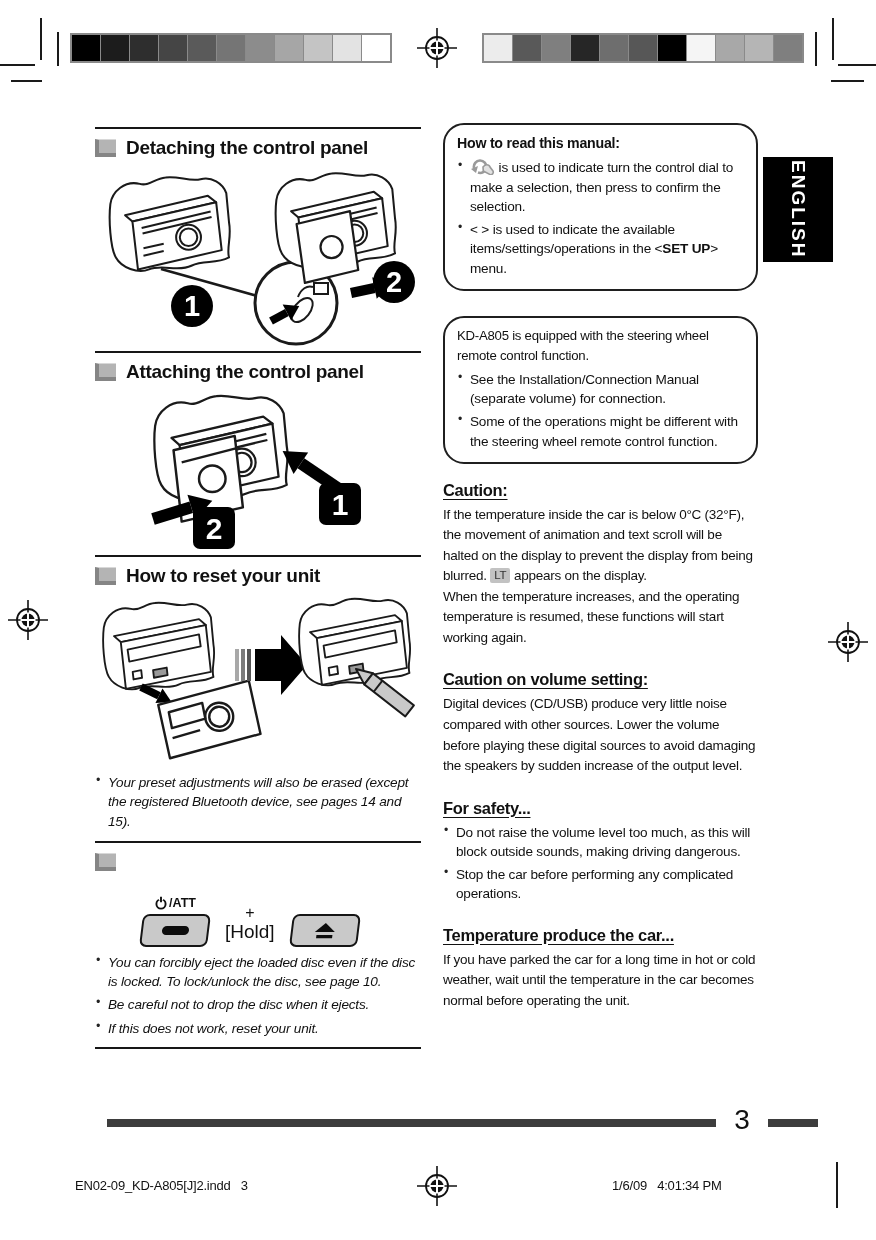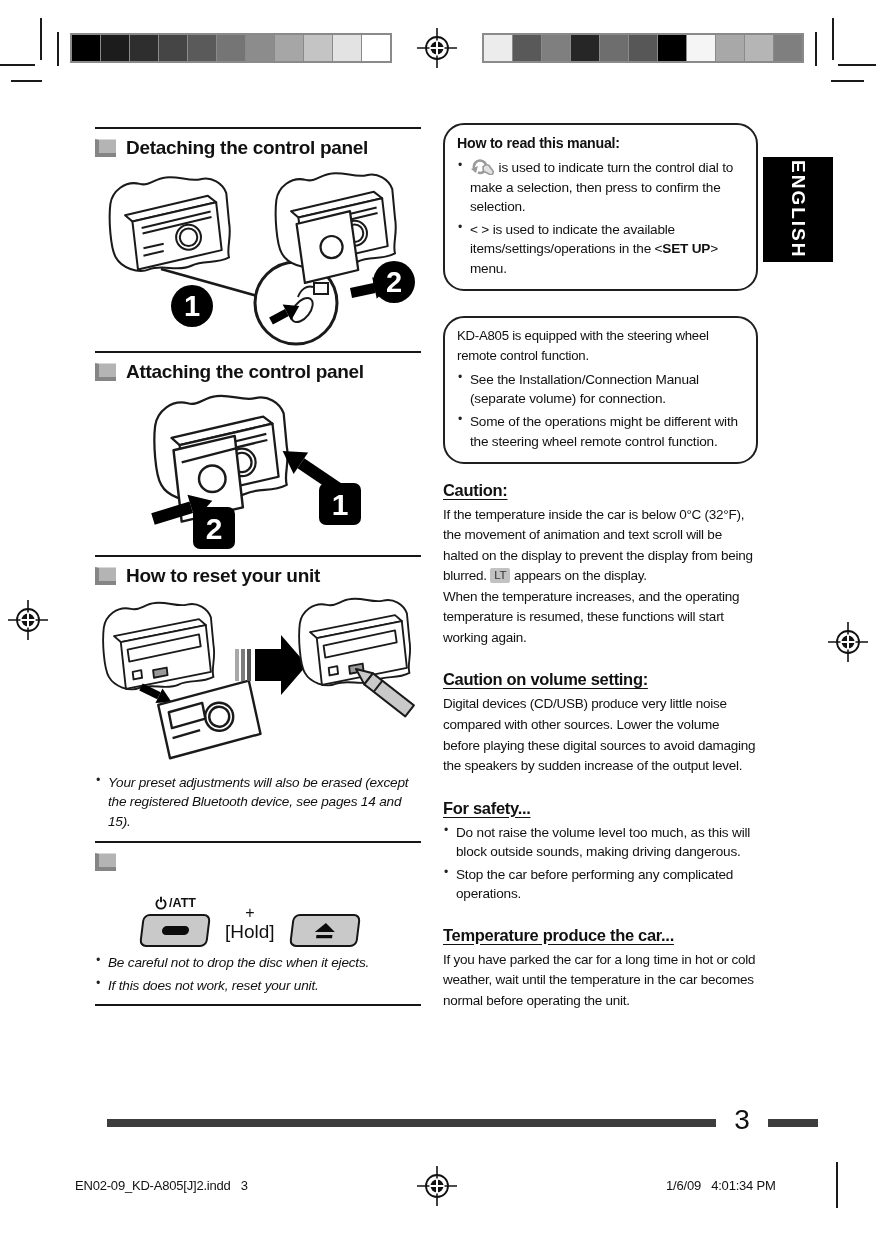--- a/index.html
+++ b/index.html
@@ -293,20 +293,21 @@
       </div>
       <div class="ed-btn">
         <svg width="22" height="16" viewBox="0 0 22 16">
           <polygon points="11,0 21,9 1,9" fill="#0c0c0c"></polygon>
           <rect x="3" y="12" width="16" height="3.2" fill="#0c0c0c"></rect>
         </svg>
       </div>
     </div>
 
     <div style="margin-top:6px;">
+      <div class="bullet italic note"><span>You can forcibly eject the loaded disc even if the disc is locked. To lock/unlock the disc, see page 10.</span></div>
       <div class="bullet italic note"><span>Be careful not to drop the disc when it ejects.</span></div>
       <div class="bullet italic note"><span>If this does not work, reset your unit.</span></div>
     </div>
 
     <hr class="rule" style="margin-top:9px;">
   </div>
 
   <div class="col-right">
 
     <div class="rbox" style="margin-top:5px;">
@@ -349,14 +350,14 @@
 
     <div class="uhead" style="margin-top:22px;">Temperature produce the car...</div>
     <div class="rpara">If you have parked the car for a long time in hot or cold weather, wait until the temperature in the car becomes normal before operating the unit.</div>
   </div>
 
   <div class="bbar" style="left:107px;width:609px;"></div>
   <div class="pgnum">3</div>
   <div class="bbar" style="left:768px;width:50px;"></div>
 
   <div class="foot" style="left:75px;">EN02-09_KD-A805[J]2.indd   3</div>
-  <div class="foot" style="left:666px;">1/6/09   4:01:34 PM</div>
+  <div class="foot" style="left:612px;">1/6/09   4:01:34 PM</div>
 </div>
 
 </body></html>

